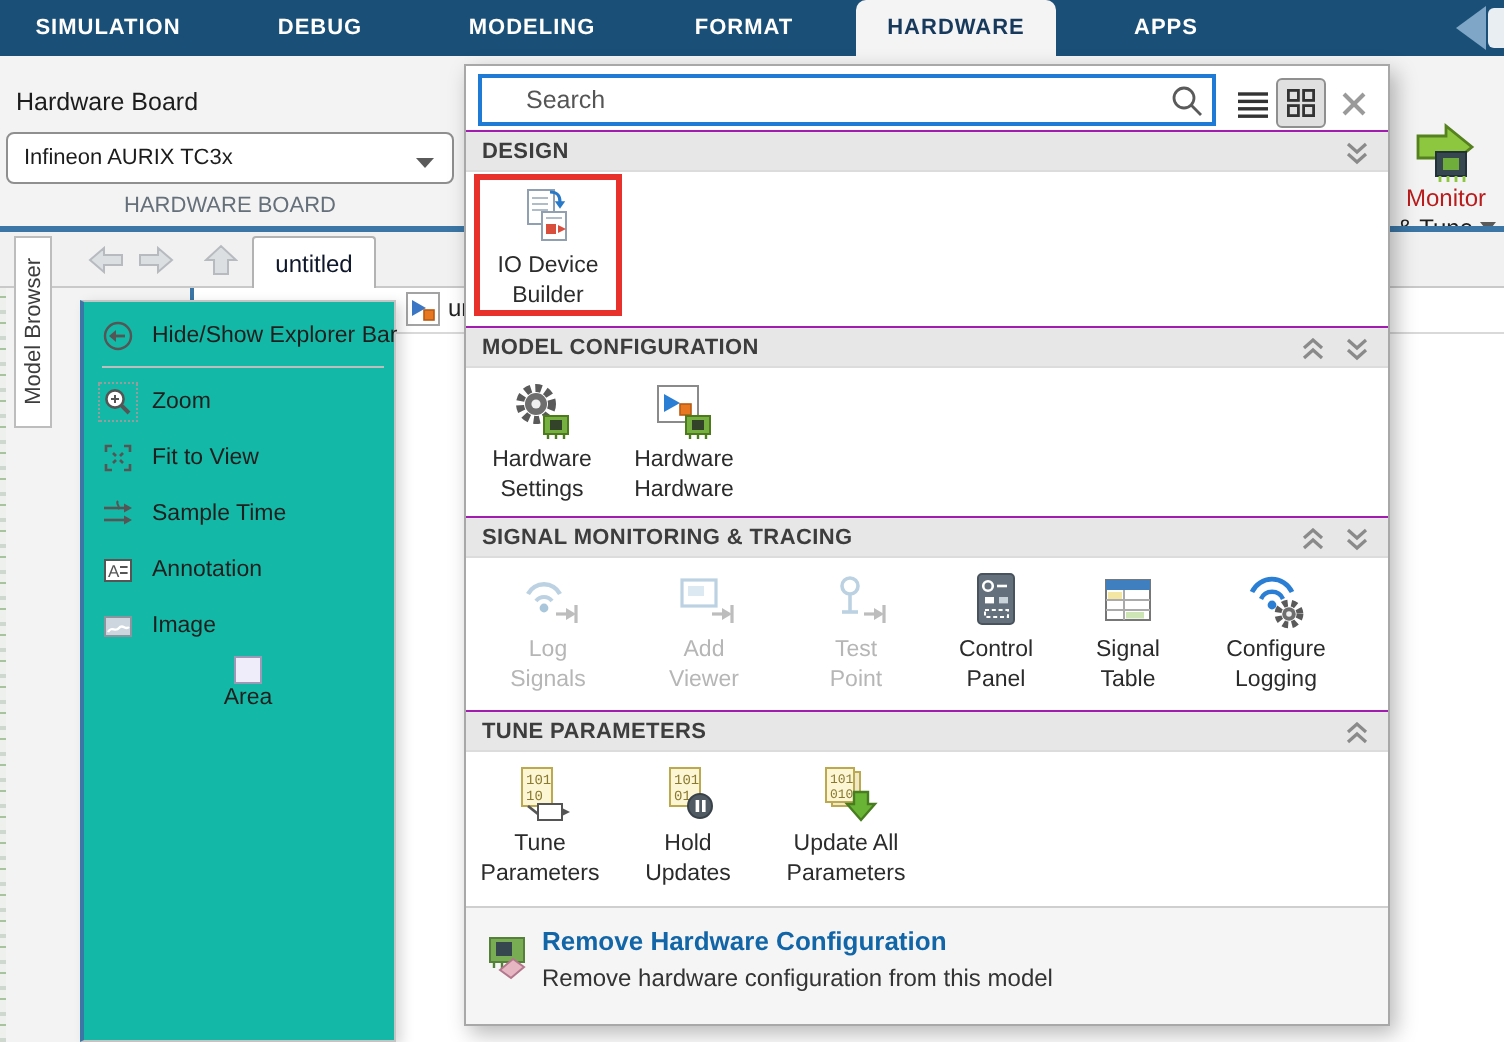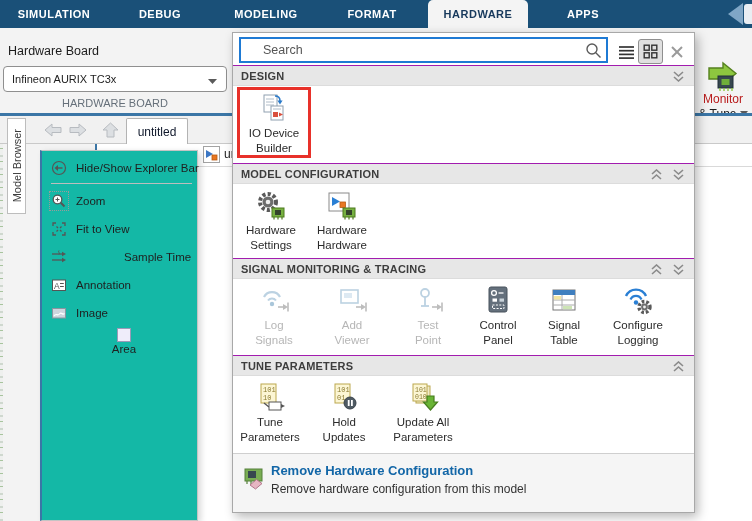--- a/index.html
+++ b/index.html
@@ -223,21 +223,21 @@
           <path d="M5,14 H2 V11"></path>
         <line x1="5.5" y1="5.5" x2="7" y2="7"></line>
           <line x1="10.5" y1="10.5" x2="9" y2="9"></line>
         <line x1="10.5" y1="5.5" x2="9" y2="7"></line>
           <line x1="5.5" y1="10.5" x2="7" y2="9"></line>
       </svg>
     </span>
     <span class="lbl">Fit to View</span>
   </div>
 
-  <div class="p-item" style="top:92px;gap:48px;">
+  <div class="p-item" style="top:92px;">
     <span class="ic">
       <svg width="16" height="16" viewBox="0 0 16 16">
         <line x1="1" y1="5" x2="11" y2="5" stroke="#555555" stroke-width="1.3"></line>
         <polygon points="11,2.8 15,5 11,7.2" fill="#555555"></polygon>
         <line x1="1" y1="11" x2="11" y2="11" stroke="#555555" stroke-width="1.3"></line>
         <polygon points="11,8.8 15,11 11,13.2" fill="#555555"></polygon>
         <path d="M8,1.5 C6.5,3 9.5,4 8,5.5" stroke="#555555" stroke-width="1" fill="none"></path>
       </svg>
     </span>
     <span class="lbl">Sample Time</span>

